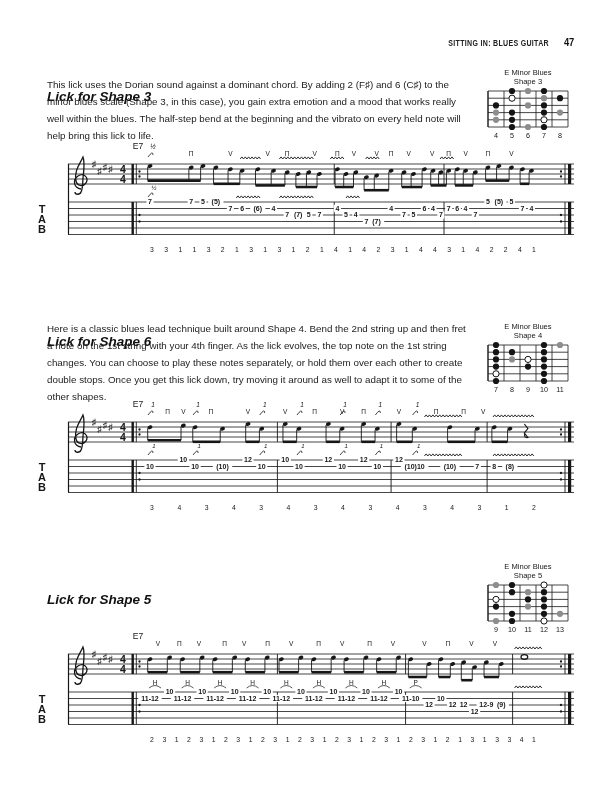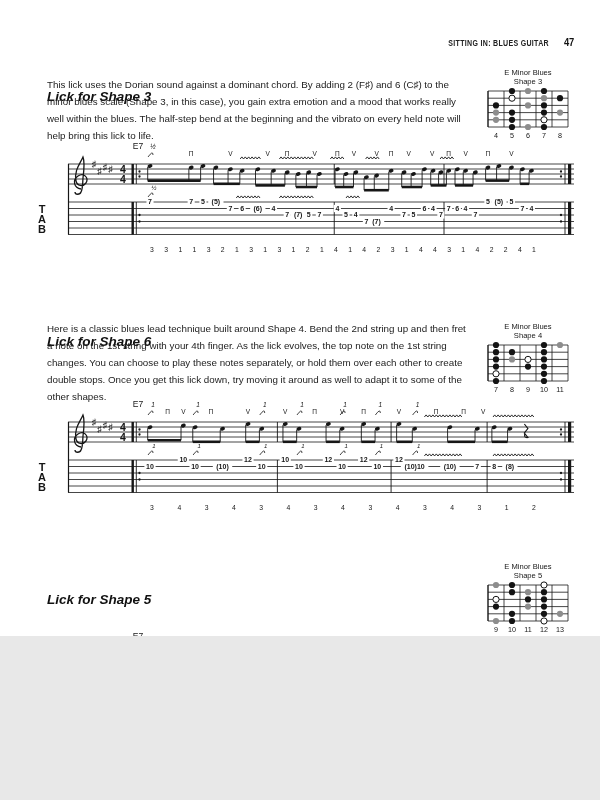--- a/index.html
+++ b/index.html
@@ -1,16 +1,16 @@
 <!DOCTYPE html>
 <html><head>
 <meta charset="utf-8">
 <style>
   html,body{margin:0;padding:0;background:#e8e8e8;}
-  #page{position:relative;width:600px;height:636px;background:#ffffff;overflow:hidden;
+  #page{position:relative;width:600px;height:800px;background:#ffffff;overflow:hidden;
         font-family:"Liberation Sans",sans-serif;color:#1b1b1b;}
   .hdr{position:absolute;top:36px;right:25px;display:flex;align-items:baseline;gap:14px;}
   .hdr-title{font-weight:bold;font-size:9px;letter-spacing:.4px;transform:scaleX(.78);transform-origin:right;color:#222;}
   .hdr-page{font-weight:bold;font-size:11px;transform:scaleX(.85);color:#111;}
   .sec-head{position:absolute;left:47px;font-weight:bold;font-style:italic;font-size:13.5px;color:#111;margin-top:31px;}
   .sec-body{position:absolute;left:47px;width:421px;font-size:9.8px;line-height:17px;color:#222;}
   .diag{position:absolute;left:473px;}
   .music{position:absolute;left:30px;}
   svg text{font-family:"Liberation Sans",sans-serif;}
 </style>

